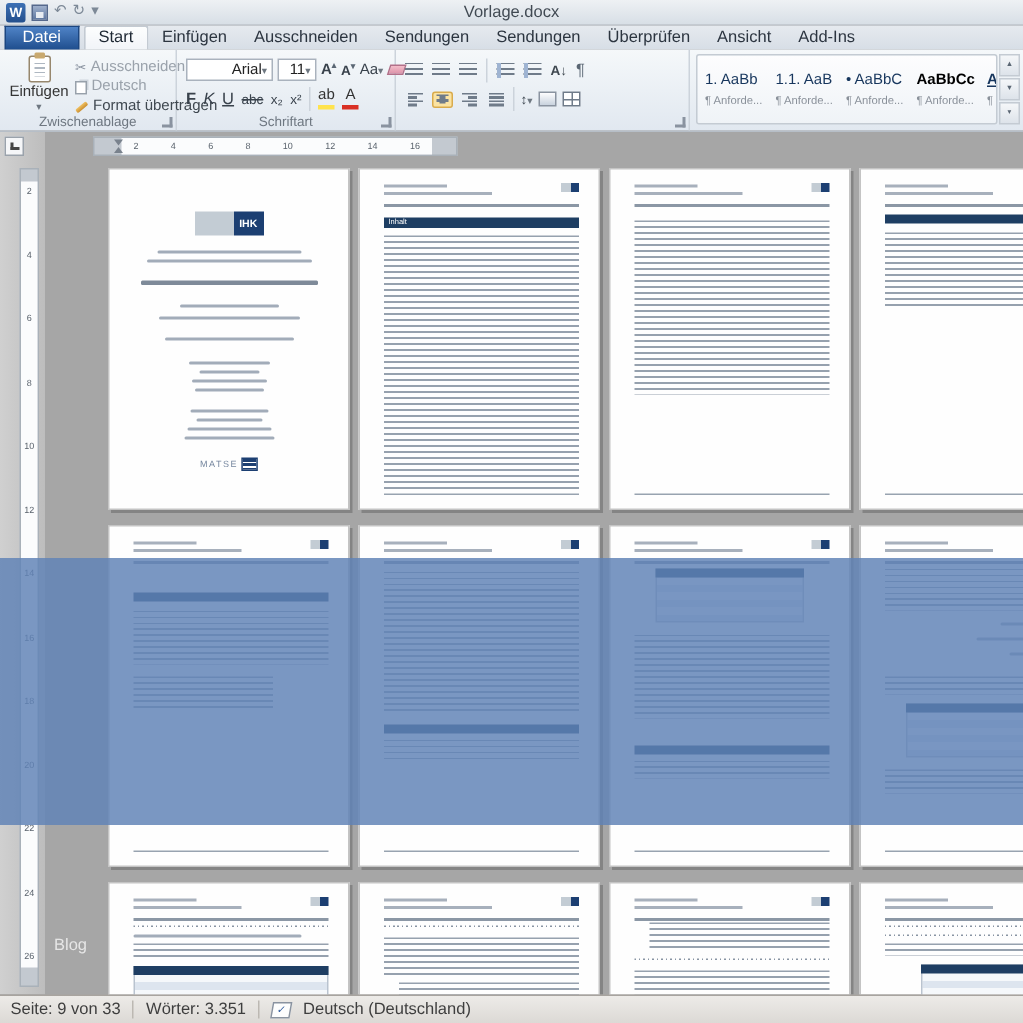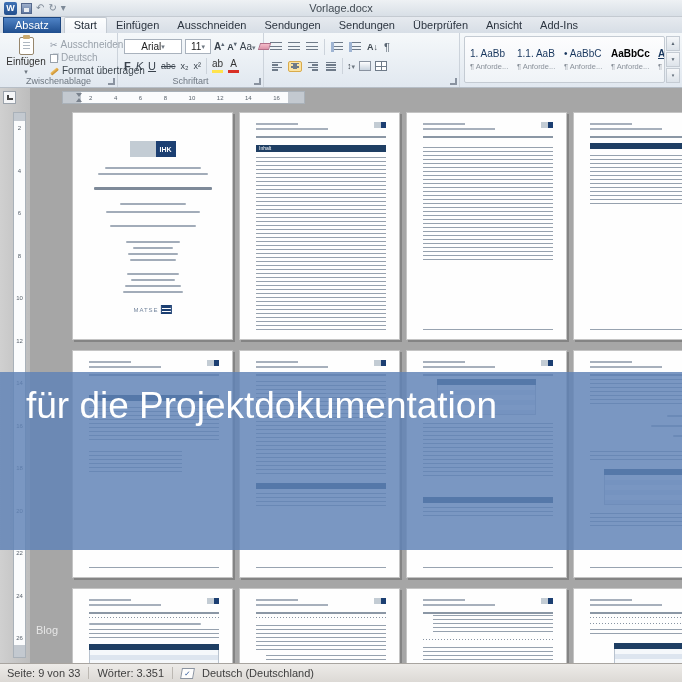--- a/index.html
+++ b/index.html
@@ -39,21 +39,21 @@
   .clipicon:after{content:"";position:absolute;left:3px;top:4px;width:7px;height:9px;background:repeating-linear-gradient(to bottom,#aeb7c1 0 1px,transparent 1px 3px)}
   .sbtn{position:absolute;left:50px;display:flex;gap:3px;align-items:center;font-size:10px;color:#9aa2ab;white-space:nowrap;line-height:1}
   .sbtn.en{color:#3f4850}
   .sciss{font-size:9px;color:#8a93a0}
   .cpy{width:8px;height:9px;background:#fff;border:1px solid #98a1ab;box-shadow:2px -2px 0 -1px #cfd6dd}
   .brush{width:9px;height:3px;background:linear-gradient(#f1c263,#c98e2f);transform:rotate(-40deg);border-radius:1px}
 
   .frow{position:absolute;display:flex;align-items:center;gap:3px;font-size:10px;color:#39424c}
   .r1{top:6px;left:6px}
   .r2{top:25px;left:6px;gap:5px;font-size:11px}
-  .selbox{height:15px;background:#fff;border:1px solid #a9b2bd;display:flex;align-items:center;justify-content:center;padding:0 3px;color:#222;font-size:10px}
+  .selbox{height:15px;background:#fff;border:1px solid #a9b2bd;display:flex;align-items:center;justify-content:flex-end;padding:0 3px;color:#222;font-size:10px}
   .arr{font-size:7px;color:#6e7781}
   .gs{position:relative;font-weight:bold;color:#39424c}
   .gs i{font-style:normal;font-size:6px;position:relative;top:-4px;color:#5a6673}
   .eraser{width:11px;height:7px;background:linear-gradient(#f4bcc9,#dc93a9);border:1px solid #b27089;transform:skewX(-18deg)}
   .fb{font-weight:bold}.fi{font-style:italic}.fu{text-decoration:underline}
   .fstrike{font-size:9px;text-decoration:line-through}
   .fsub,.fsup{font-size:9px}
   .stack{display:flex;flex-direction:column;align-items:center;line-height:1;font-size:10px;color:#333}
   .stack b{display:block;width:11px;height:3px;margin-top:1px}
   .hl b{background:#ffe34d}.fc b{background:#d93025}
@@ -147,21 +147,21 @@
 <div class="titlebar">
   <span class="wordicon">W</span>
   <span class="saveicon"></span>
   <span class="qat">↶</span>
   <span class="qat">↻</span>
   <span class="qat">▾</span>
   <span class="wtitle">Vorlage.docx</span>
 </div>
 
 <div class="tabrow">
-  <span class="tab file">Absatz</span>
+  <span class="tab file">Datei</span>
   <span class="tab active">Start</span>
   <span class="tab">Einfügen</span>
   <span class="tab">Ausschneiden</span>
   <span class="tab">Sendungen</span>
   <span class="tab">Sendungen</span>
   <span class="tab">Überprüfen</span>
   <span class="tab">Ansicht</span>
   <span class="tab">Add-Ins</span>
 </div>
 
@@ -508,21 +508,20 @@
       </div>
     <div class="dotl" style="left:16px;right:13px;top:28px"></div>
     <div class="dotl" style="left:16px;right:13px;top:34px"></div>
     <div class="blk" style="left:16px;right:13px;top:40px;height:8px"></div>
     <div class="tbl" style="left:40px;right:13px;top:54px;height:50px">
         <b></b>
       </div>
   </div>
 
   <div class="banner">
-    <div class="bl2">für die Projektdokumentation</div>
   </div>
 
   <div class="blog">Blog</div>
 </div>
 
 <div class="statusbar">
   <span>Seite: 9 von 33</span>
   <span class="ssep"></span>
   <span>Wörter: 3.351</span>
   <span class="ssep"></span>

